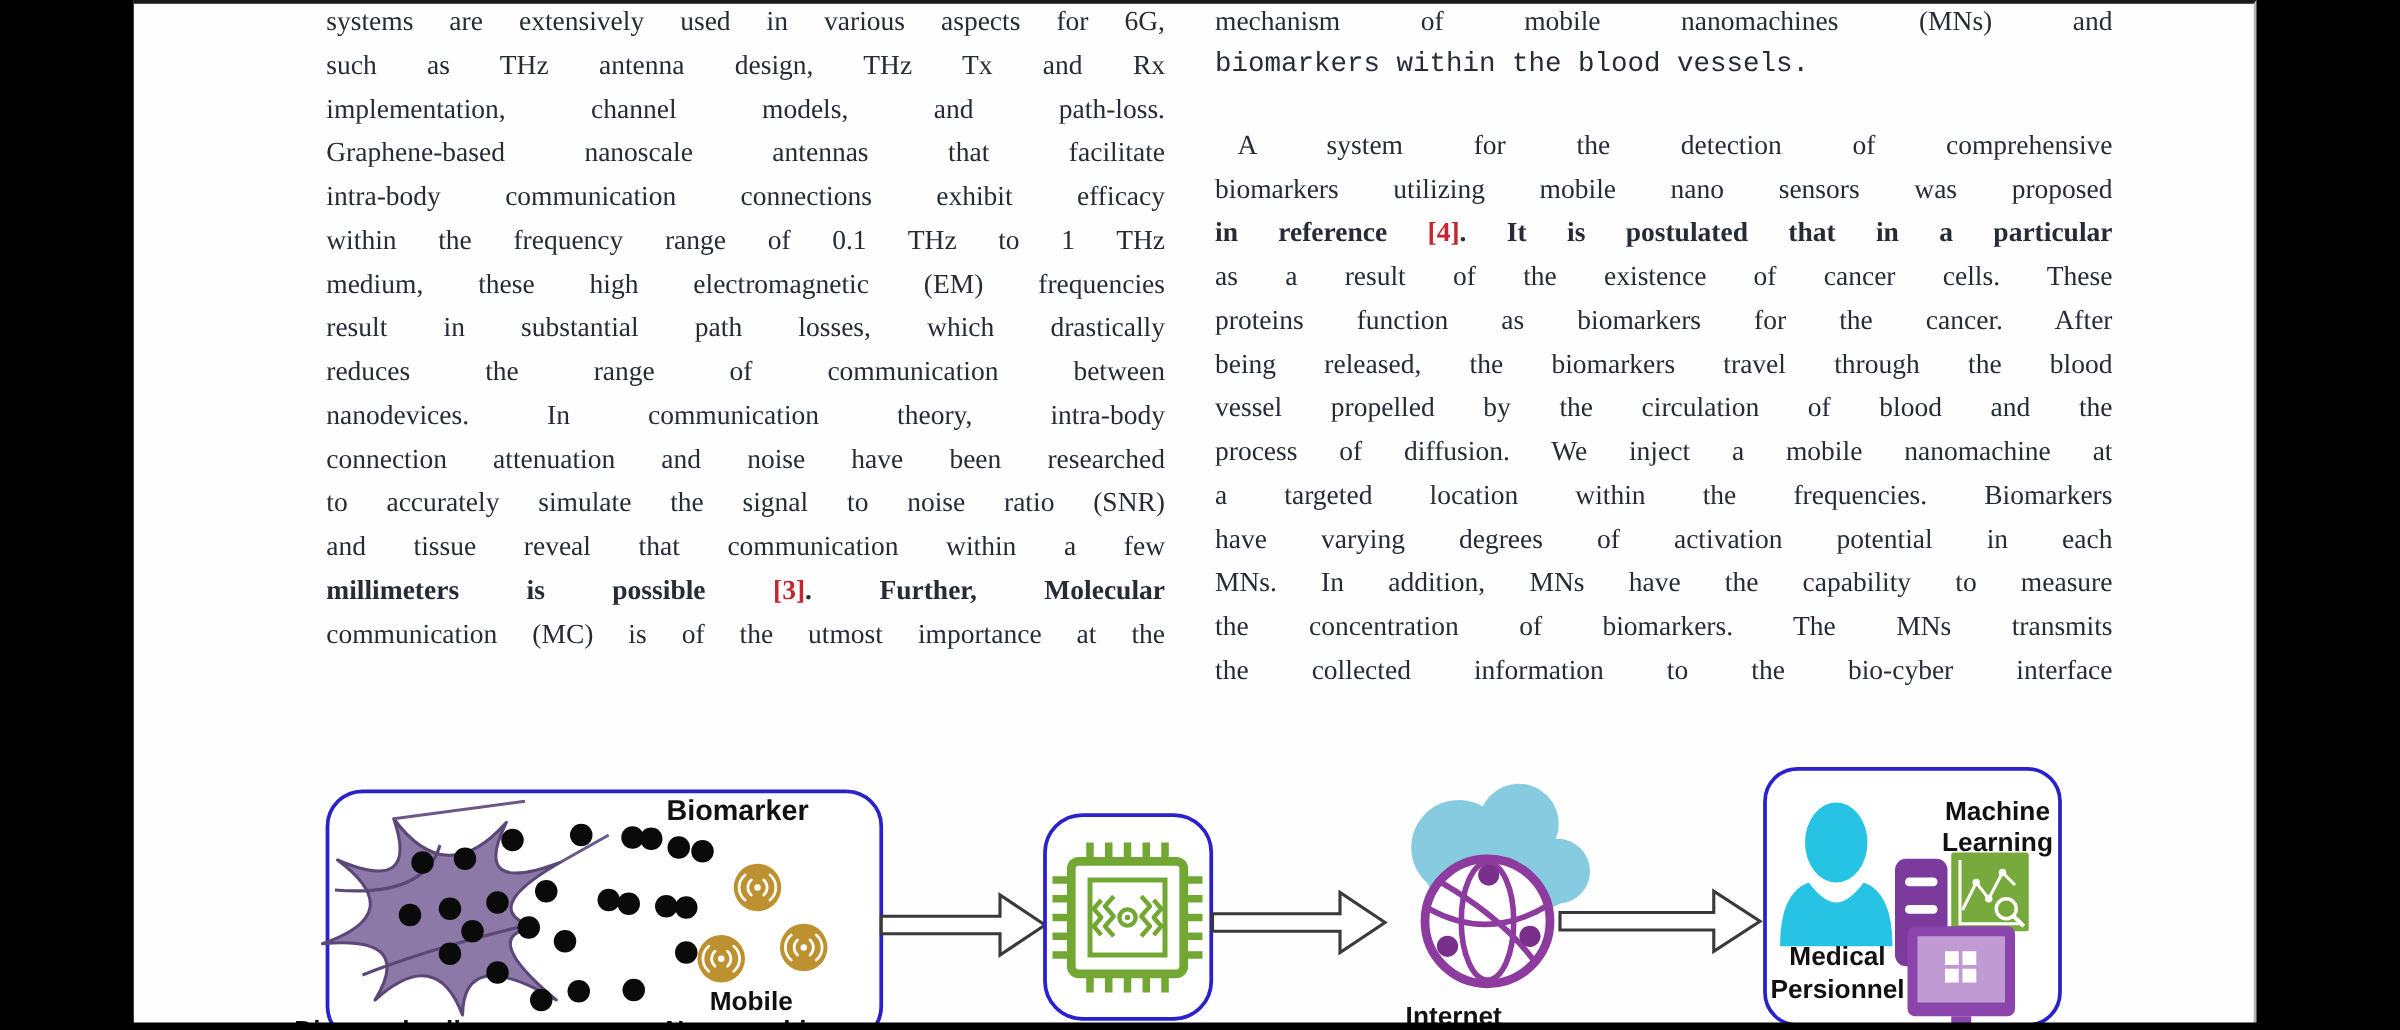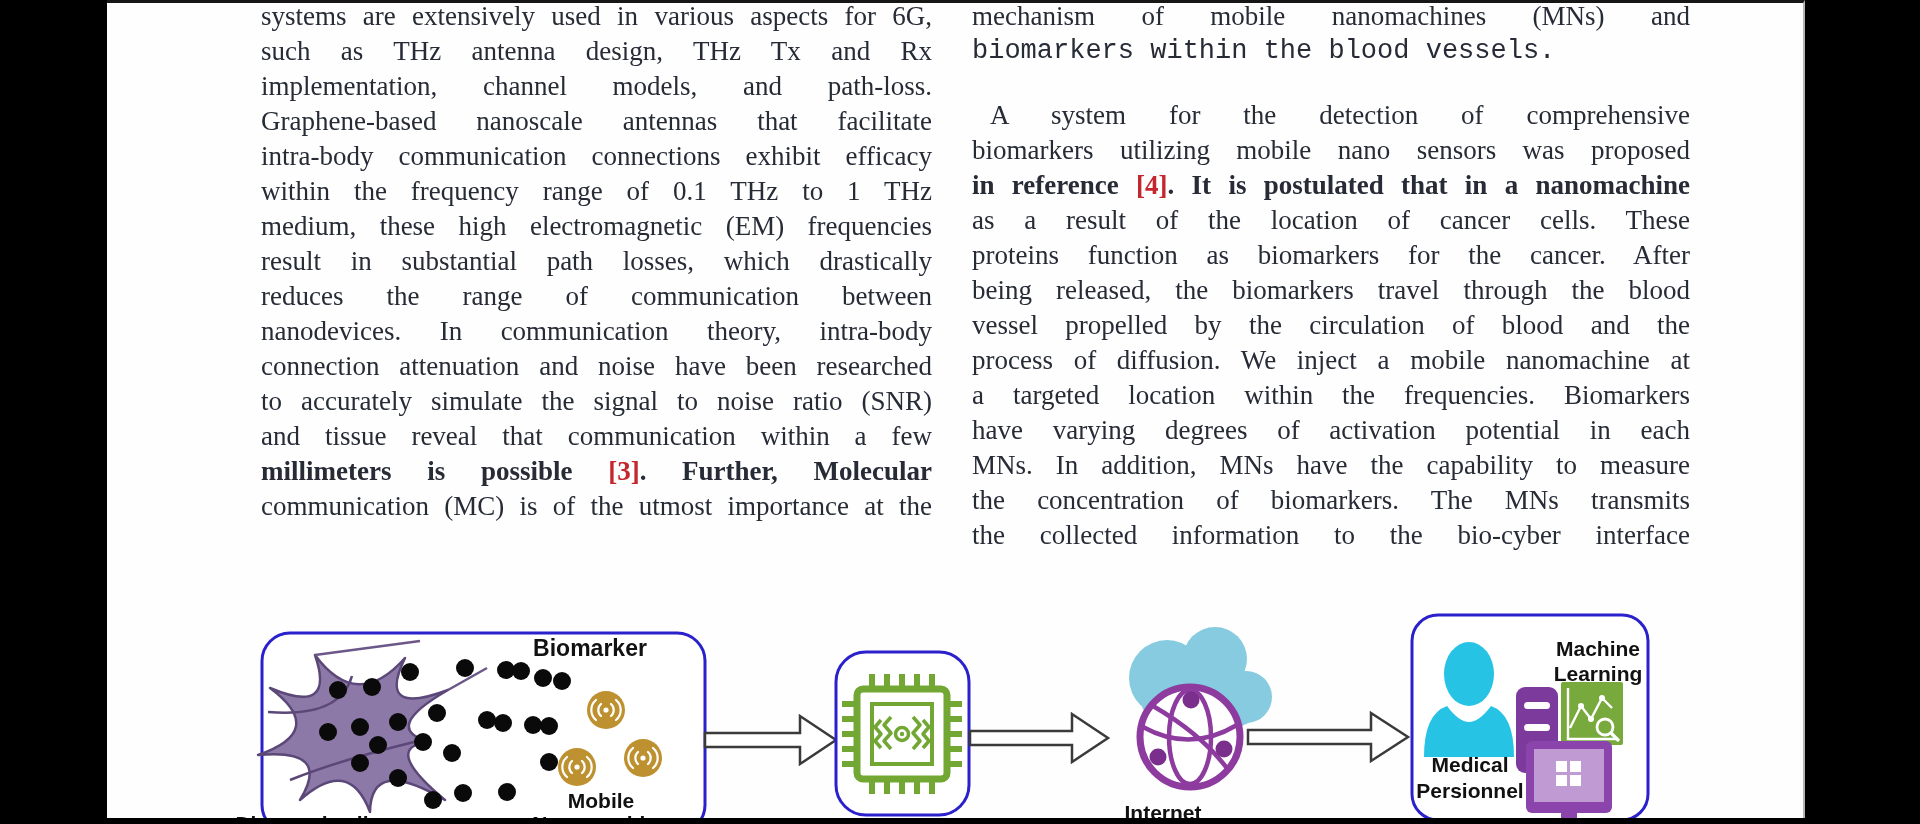--- a/index.html
+++ b/index.html
@@ -9,21 +9,21 @@
     border-top:3px solid #161616;
     border-right:2px solid #b3b3b3;
     box-sizing:border-box;
   }
   .col{position:absolute;top:-4px;}
   .col-left{left:154px;width:671px;}
   .col-right{left:865px;width:718px;}
   .ln{
     height:35px;line-height:35px;
     font-family:"Liberation Serif","DejaVu Serif",serif;
-    font-size:27px;color:#262b36;
+    font-size:22px;color:#262b36;
     text-align:justify;text-align-last:justify;
     overflow:hidden;white-space:nowrap;
   }
   .ln span{white-space:pre;font-weight:bold;}
   .pend{text-align-last:left;font-family:Liberation Mono, monospace;}
   .indent{text-indent:18px;}
   .pgap{height:29px;}
   .ref{color:#c4262e;}
   .figure-svg{position:absolute;left:0;top:0;z-index:3;}
   .bottom-bar{position:absolute;left:0;top:818px;width:1920px;height:6px;background:#000;z-index:9;}
@@ -54,23 +54,23 @@
     <div class="ln">communication (MC) is of the utmost importance at the</div>
   </div>
 
   <div class="col col-right">
     <div class="ln">mechanism of mobile nanomachines (MNs) and</div>
     <div class="ln pend">biomarkers within the blood vessels.</div>
     <div class="pgap"></div>
     <div class="ln indent">A system for the detection of comprehensive</div>
     <div class="ln">biomarkers utilizing mobile nano sensors was proposed</div>
     <div class="ln">
-      <span>in reference </span><span class="ref">[4]</span><span>. It is postulated that in a nanomachine</span>
+      <span>in reference </span><span class="ref">[4]</span><span>. It is postulated that in a particular</span>
     </div>
-    <div class="ln">as a result of the location of cancer cells. These</div>
+    <div class="ln">as a result of the existence of cancer cells. These</div>
     <div class="ln">proteins function as biomarkers for the cancer. After</div>
     <div class="ln">being released, the biomarkers travel through the blood</div>
     <div class="ln">vessel propelled by the circulation of blood and the</div>
     <div class="ln">process of diffusion. We inject a mobile nanomachine at</div>
     <div class="ln">a targeted location within the frequencies. Biomarkers</div>
     <div class="ln">have varying degrees of activation potential in each</div>
     <div class="ln">MNs. In addition, MNs have the capability to measure</div>
     <div class="ln">the concentration of biomarkers. The MNs transmits</div>
     <div class="ln">the collected information to the bio-cyber interface</div>
   </div>

